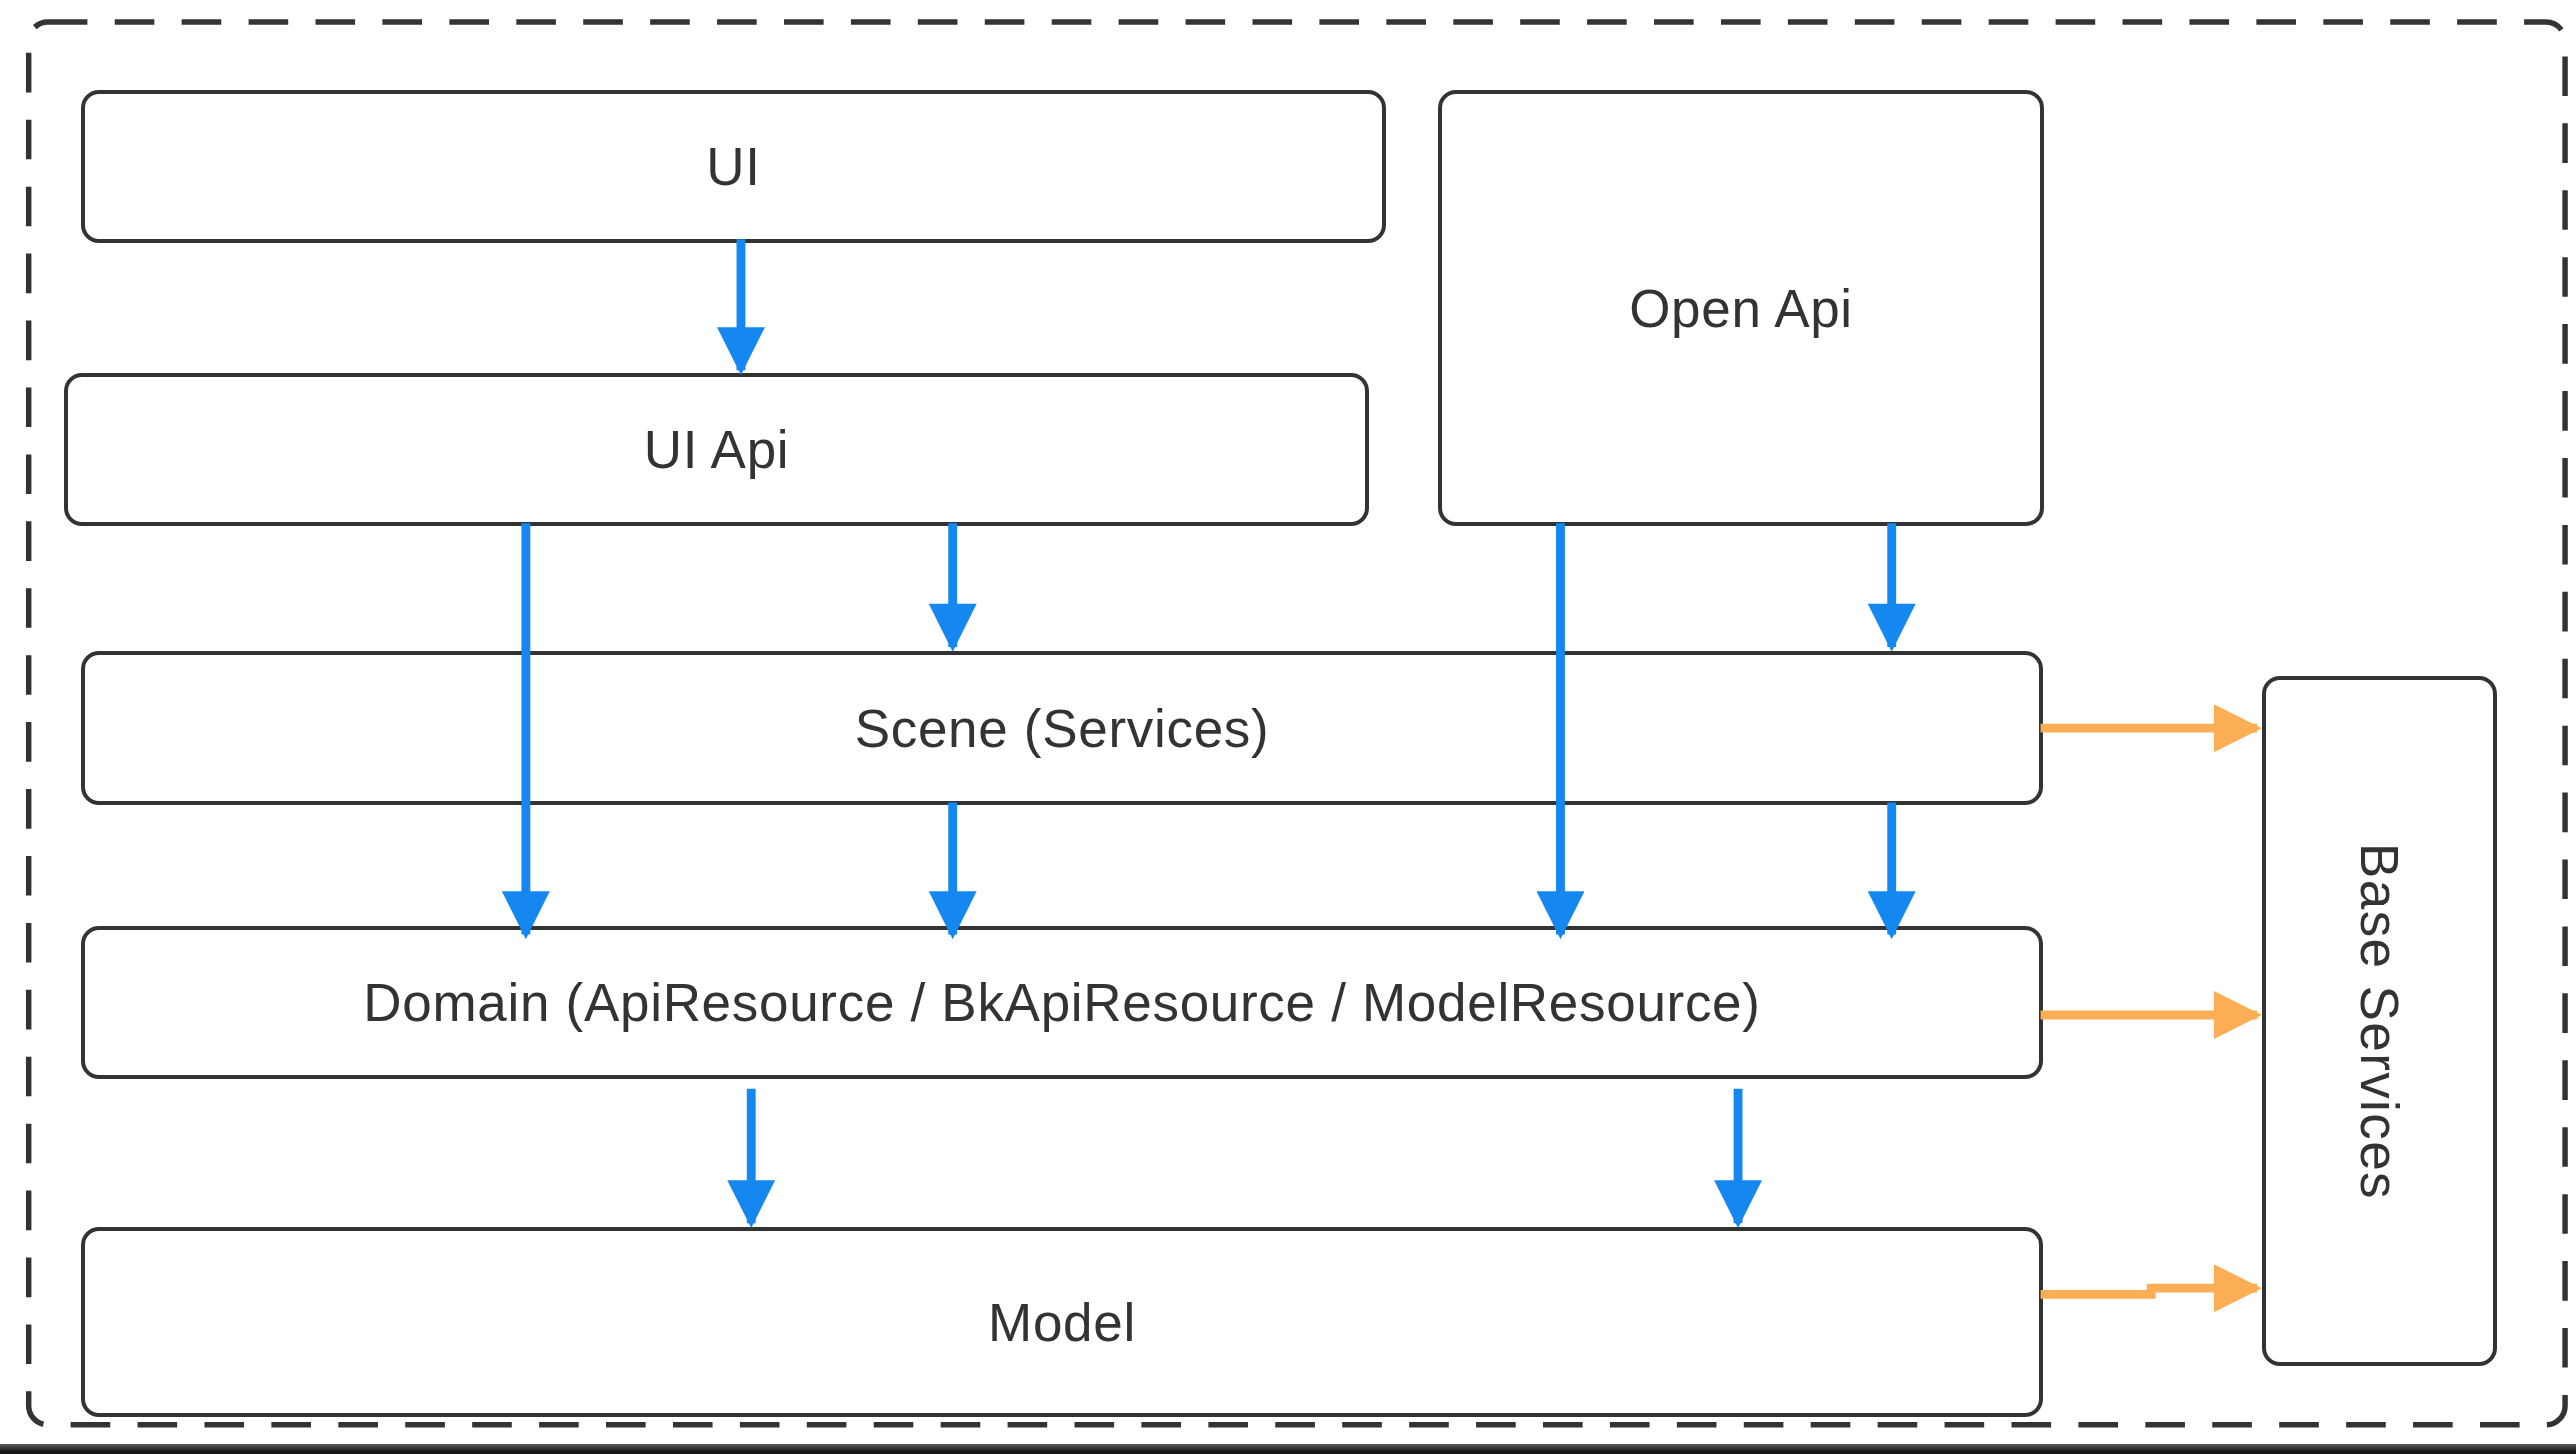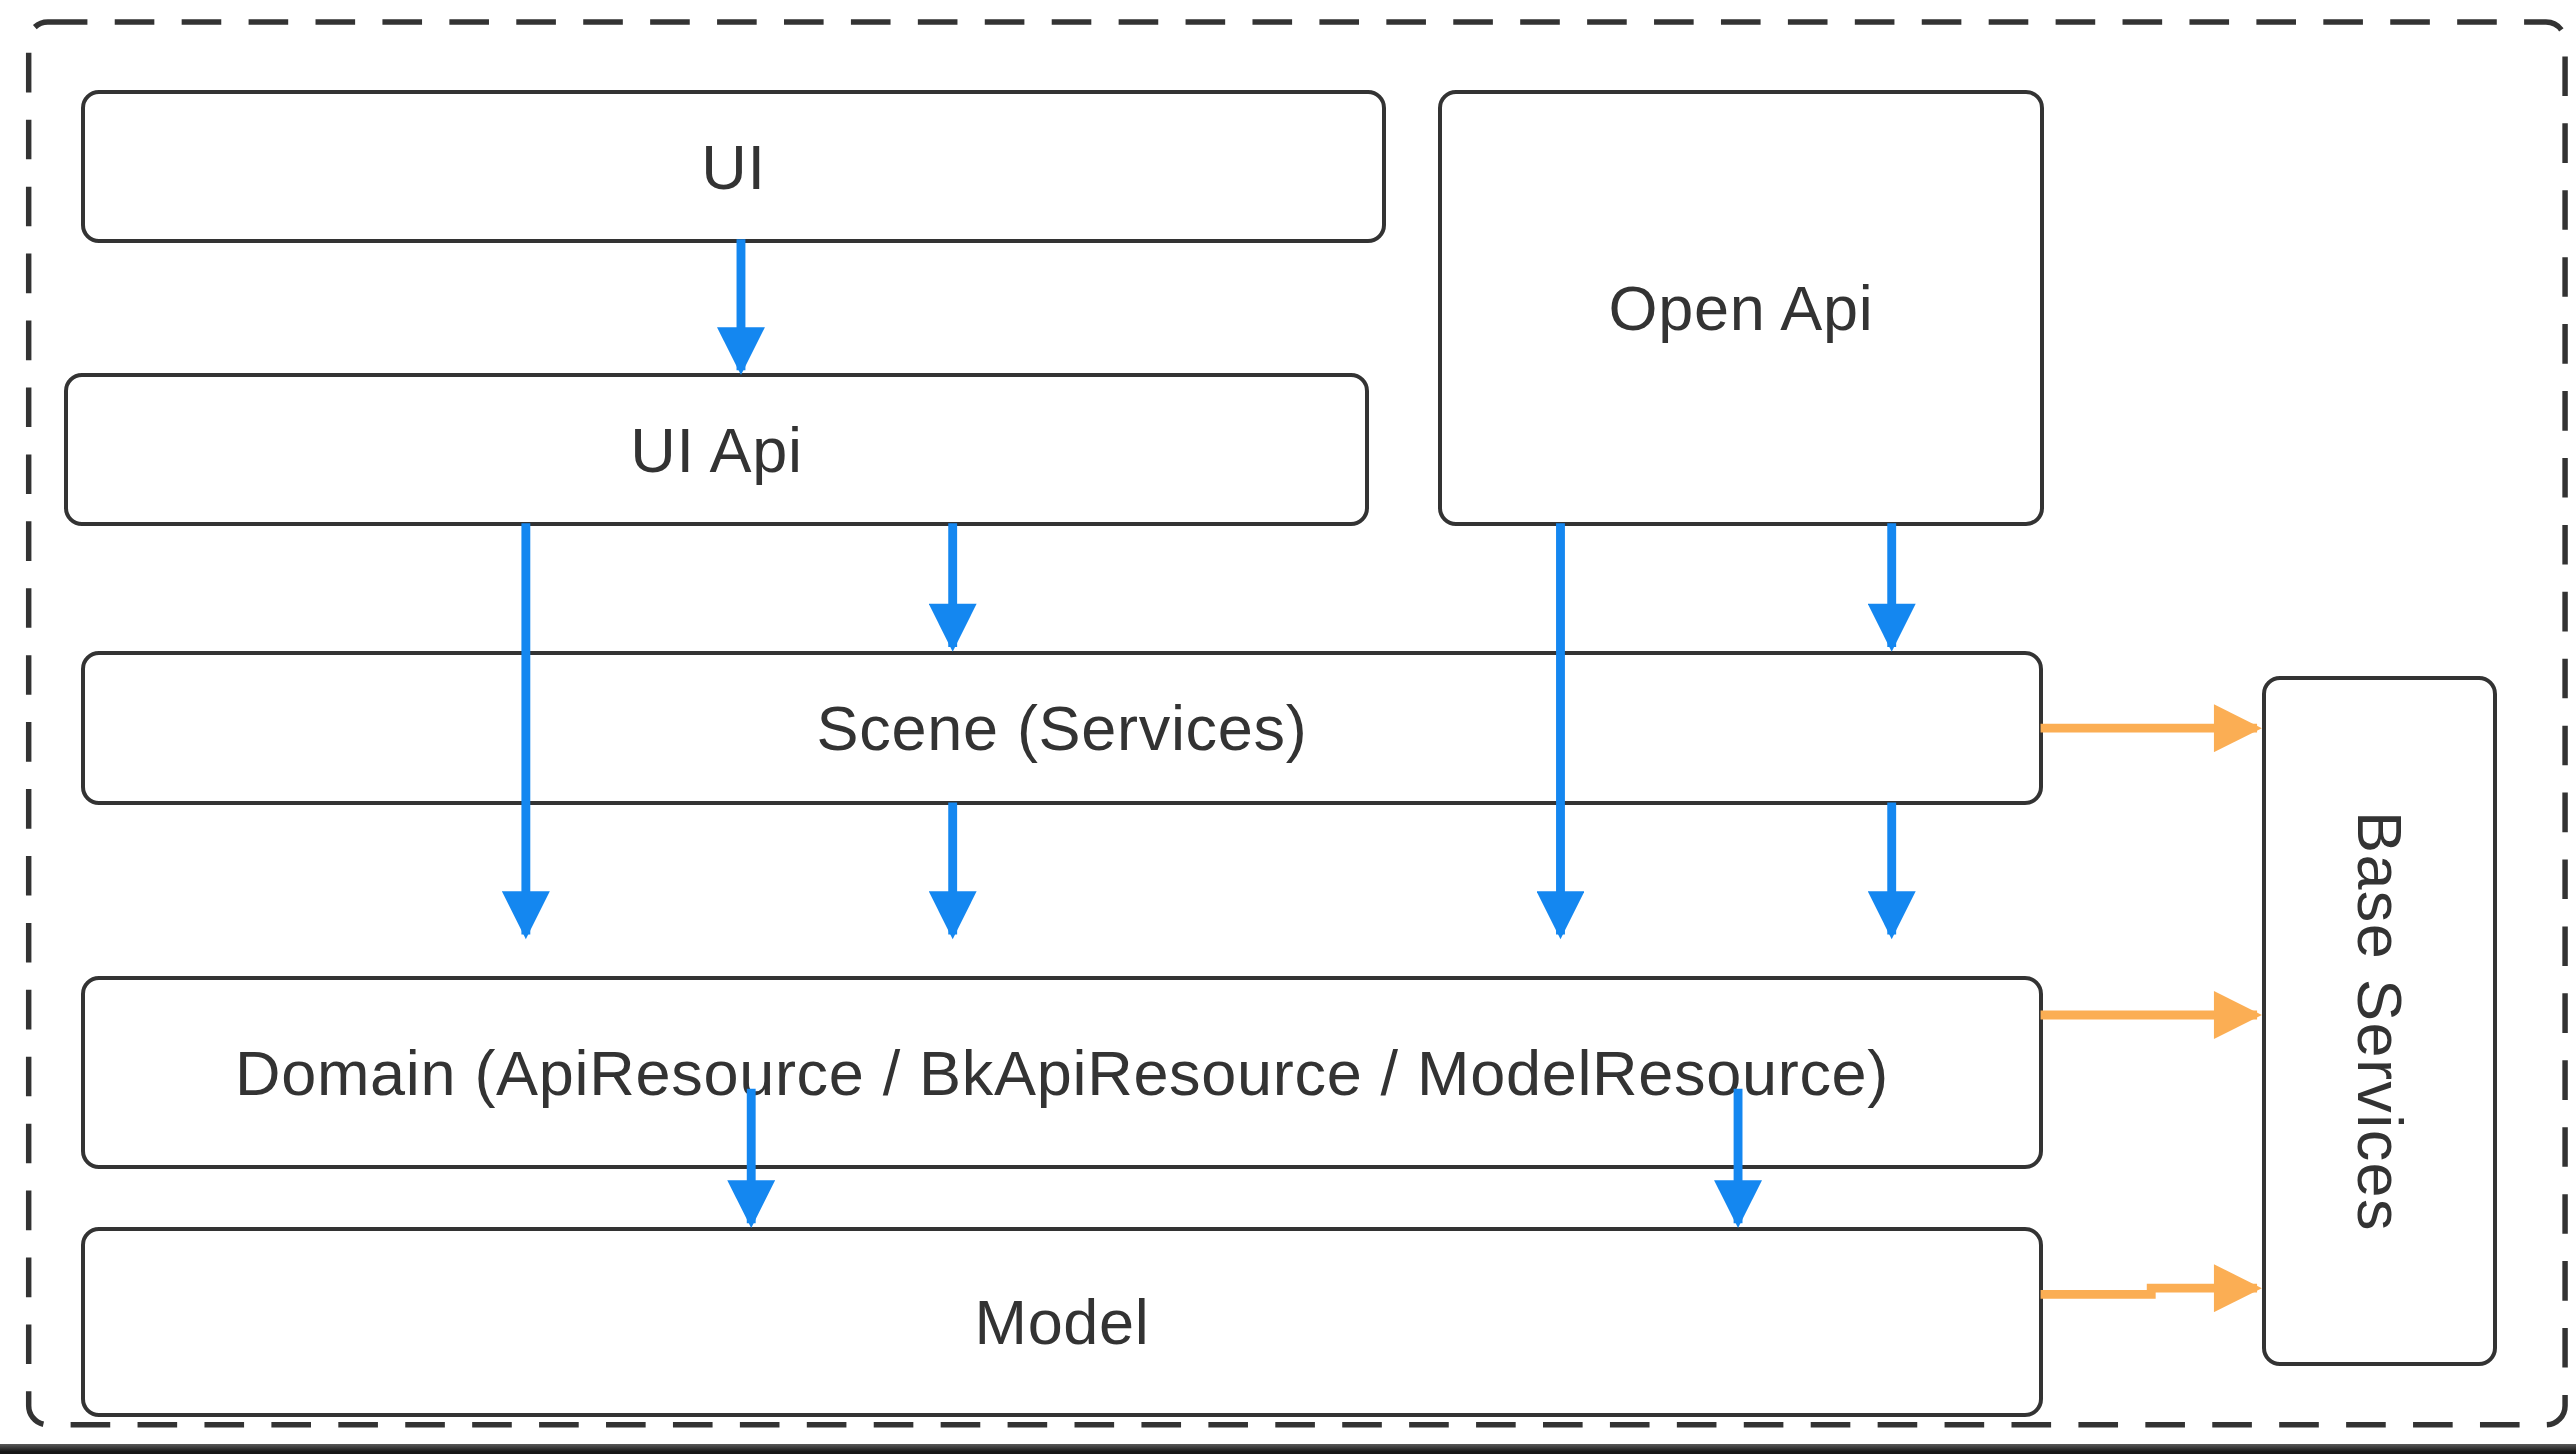--- a/index.html
+++ b/index.html
@@ -21,35 +21,35 @@
     position:absolute;
     box-sizing:border-box;
     background:var(--background);
     border:4.1px solid var(--line);
     border-radius:18px;
     display:flex;
     align-items:center;
     justify-content:center;
   }
   .node-label{
-    font-size:63px;
+    font-size:53px;
     color:var(--text);
     letter-spacing:0.7px;
     white-space:nowrap;
   }
   .node-label.vertical{
     writing-mode:vertical-rl;
     letter-spacing:1.4px;
   }
   
   #node-ui            {left:81px;  top:90px;  width:1305px; height:153px;}
   #node-open-api      {left:1438px; top:90px;  width:606px;  height:436px;text-align:right;}
   #node-ui-api        {left:64px;  top:373px;  width:1305px; height:153px;}
   #node-scene         {left:81px;  top:651px;  width:1962px; height:154px;}
-  #node-domain        {left:81px;  top:976px; width:1962px; height:193px;}
+  #node-domain        {left:81px;  top:926px; width:1962px; height:153px;}
   #node-model         {left:81px;  top:1227px; width:1962px; height:190px;}
   #node-base-services {left:2262px; top:676px;  width:235px;  height:690px;}
   #arrow-layer{
     position:absolute;left:0;top:0;width:2576px;height:1455px;
     pointer-events:none;
   }
   .flow-line{stroke:var(--flow-arrow);stroke-width:13;fill:none;}
   .service-line{stroke:var(--service-arrow);stroke-width:13;fill:none;}
   .boundary{stroke:var(--line);stroke-width:8;fill:none;stroke-dasharray:58 40;}
   #window-edge-strip{

